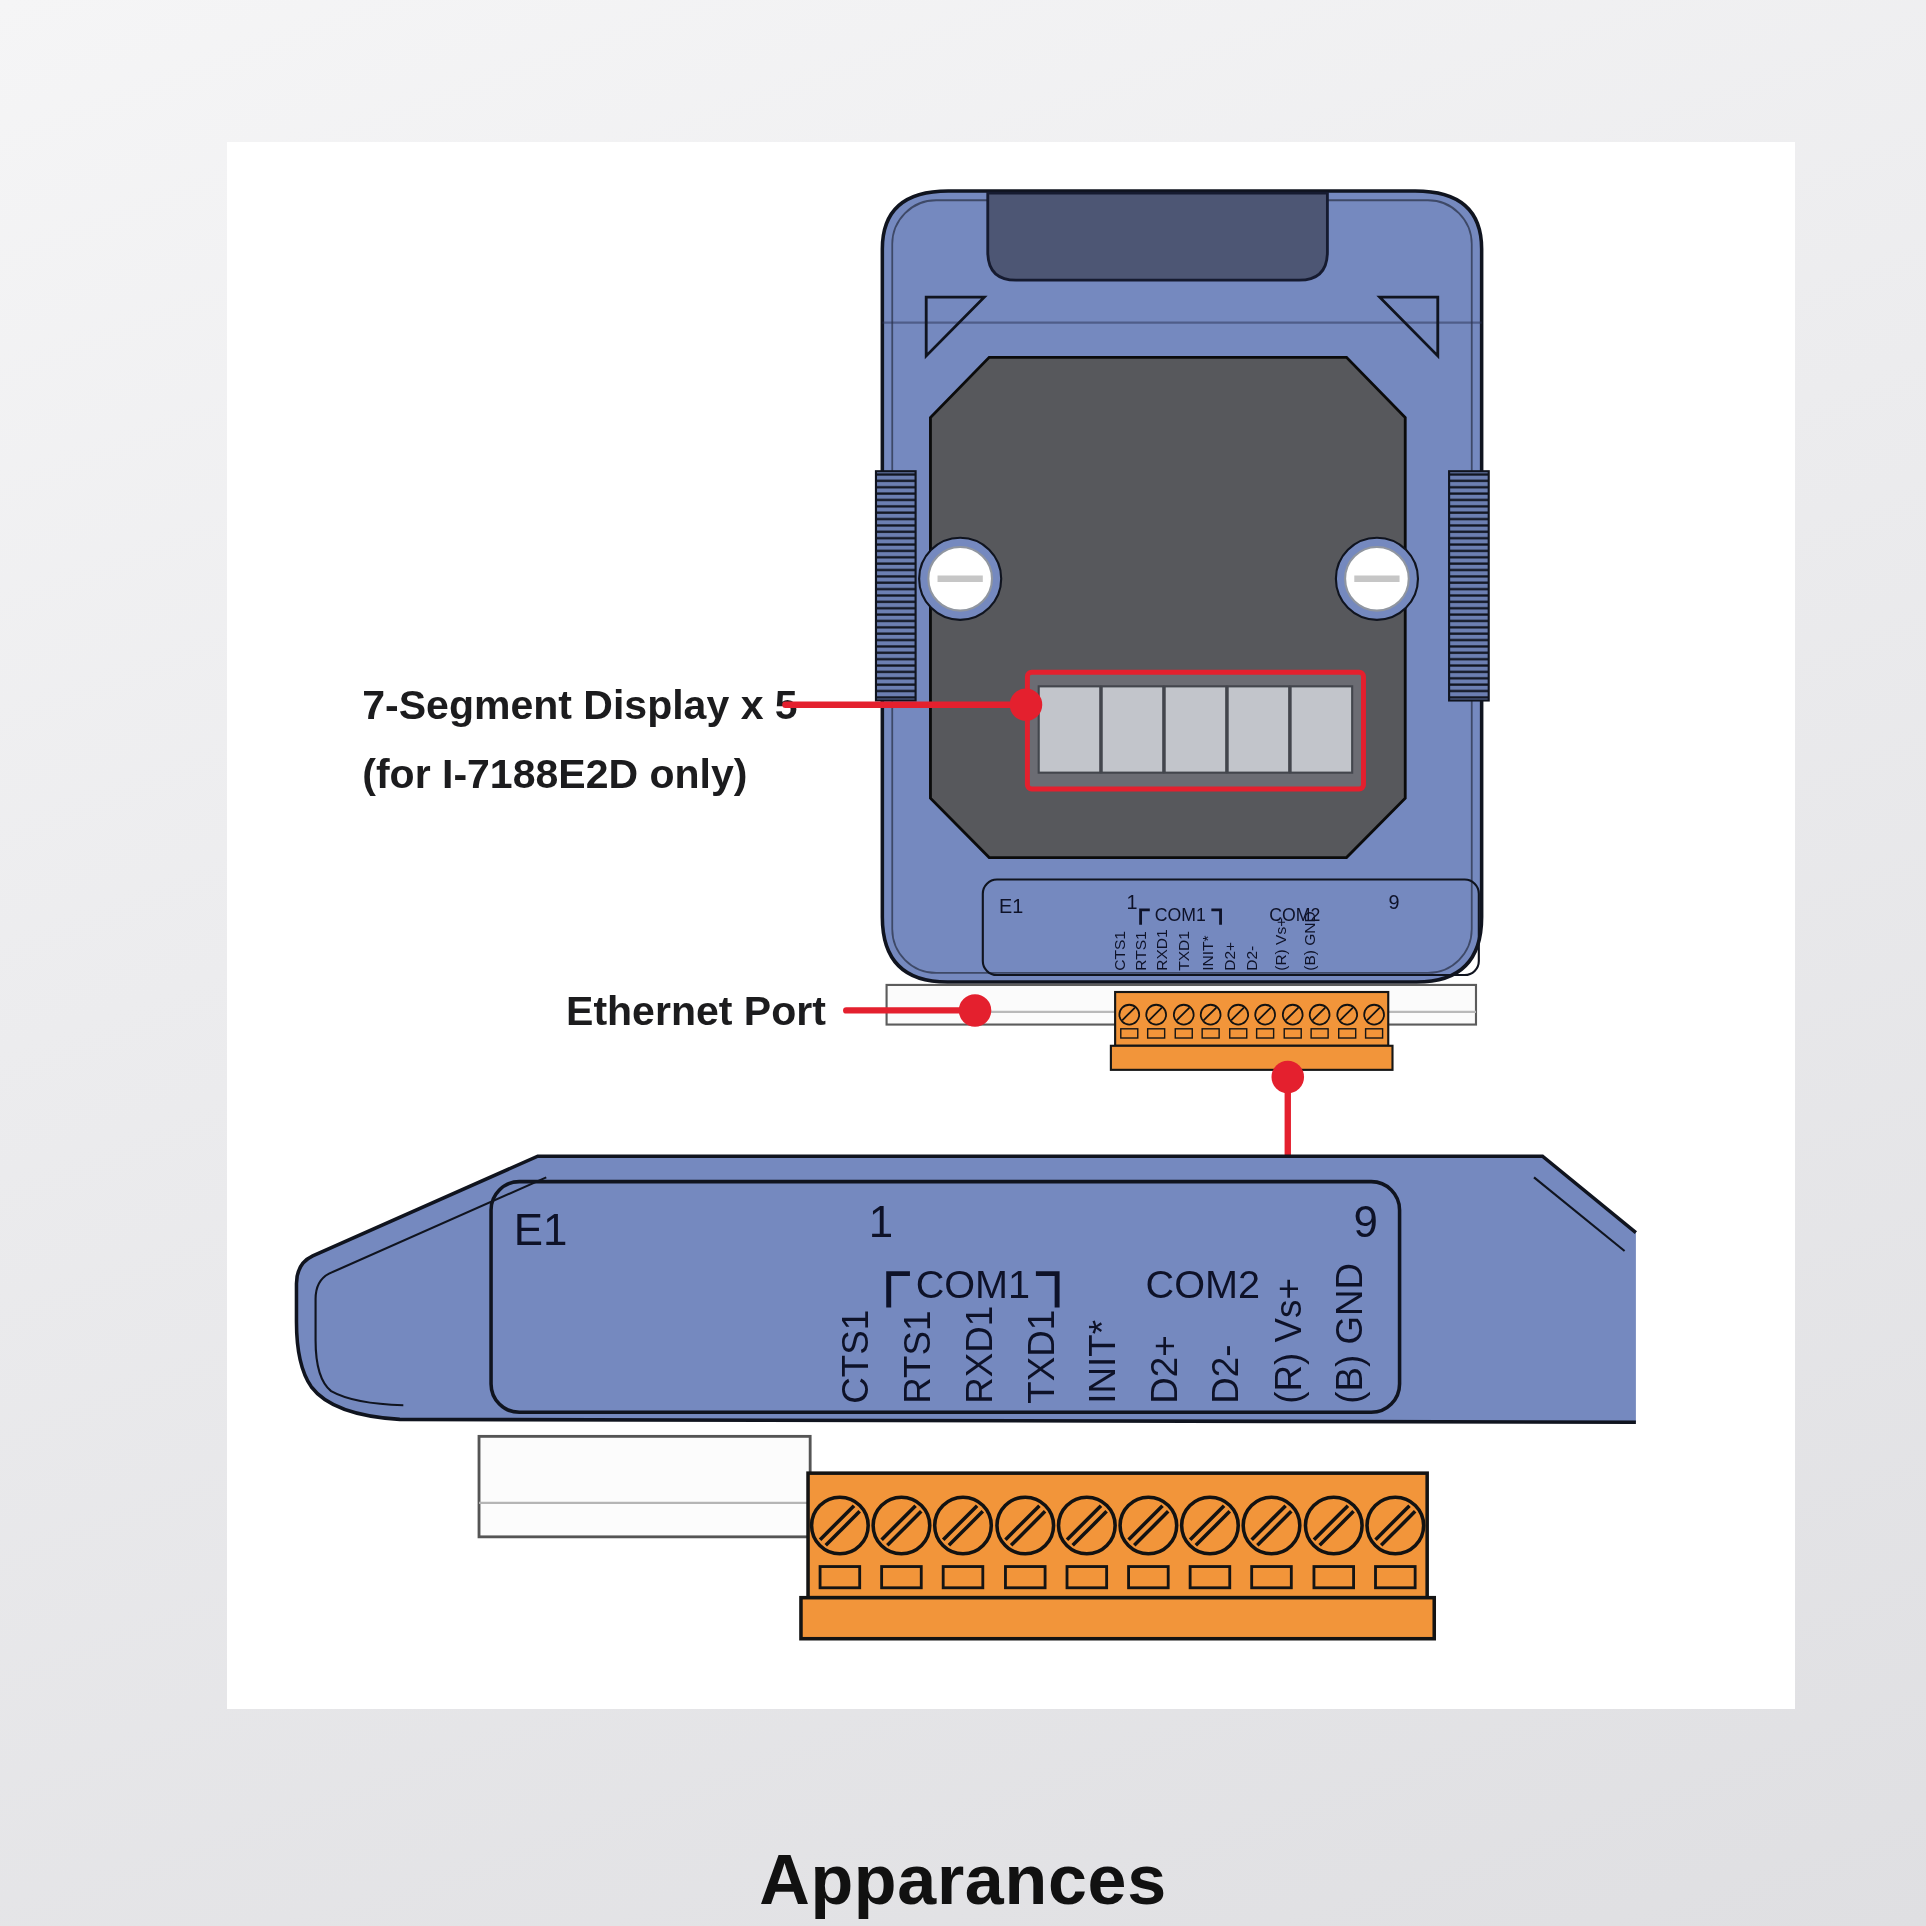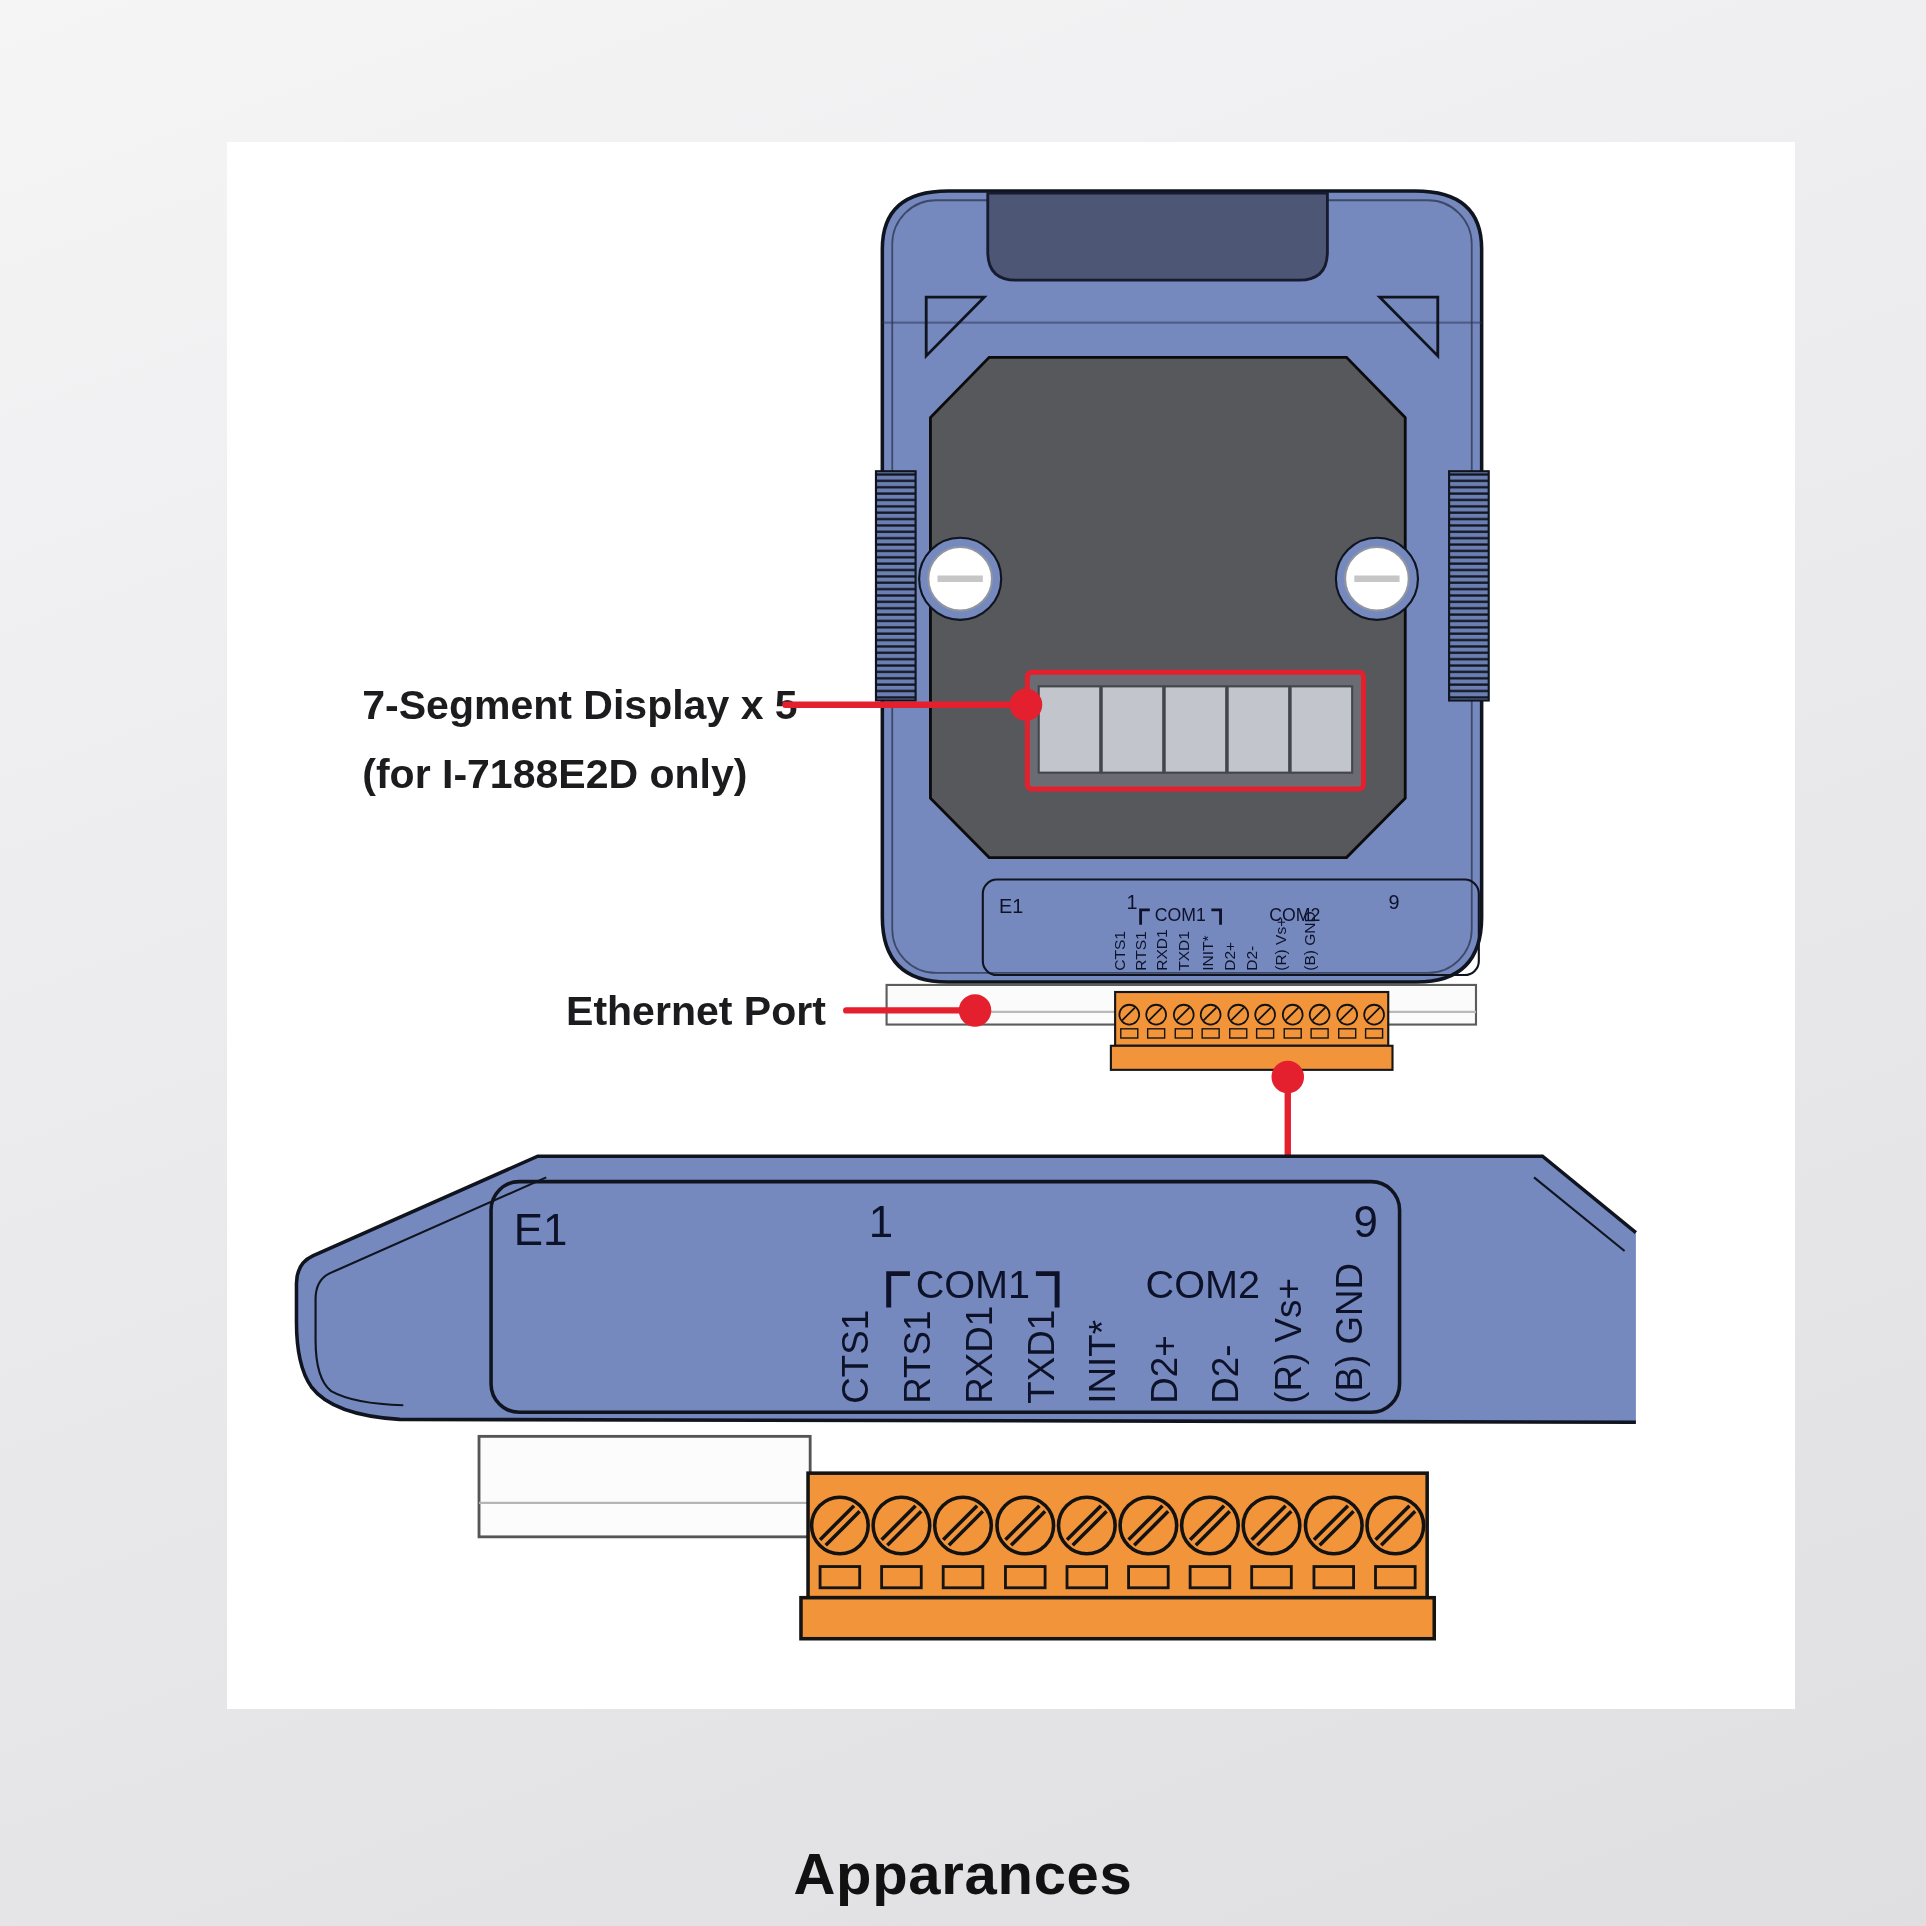--- a/index.html
+++ b/index.html
@@ -6,21 +6,21 @@
   body{
     width:1926px;height:1926px;overflow:hidden;
     background:linear-gradient(160deg,#f5f5f6 0%,#ececee 40%,#dfdfe2 100%);
     font-family:"Liberation Sans",sans-serif;
   }
   #canvas{position:relative;width:1926px;height:1926px;}
   .white-panel{position:absolute;left:227px;top:142px;width:1568px;height:1567px;background:#ffffff;}
   svg{position:absolute;left:0;top:0;}
   .caption{
     position:absolute;left:0;right:0;top:1840px;text-align:center;
-    font-size:58px;font-weight:600;color:#111111;letter-spacing:0.7px;
+    font-size:70px;font-weight:600;color:#111111;letter-spacing:0.7px;
   }
   text{font-family:"Liberation Sans",sans-serif;}
   .callout-text{font-size:58px;font-weight:600;fill:#1c1c1e;}
   .lbl-big{font-size:62px;fill:#0e1228;}
   .lbl-com{font-size:56px;fill:#0e1228;}
   .pin{font-size:52px;fill:#0e1228;}
   .mini{font-size:28px;fill:#0e1228;}
   .mini-com{font-size:25px;fill:#0e1228;}
   .pin-mini{font-size:22px;fill:#0e1228;}
 </style>

